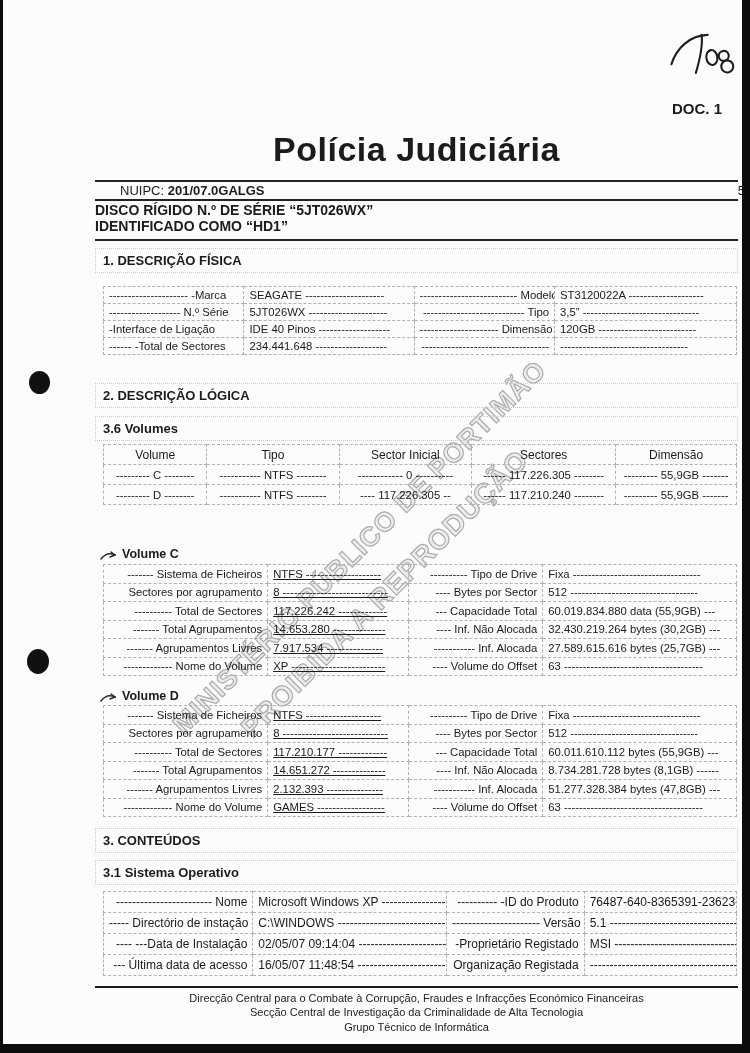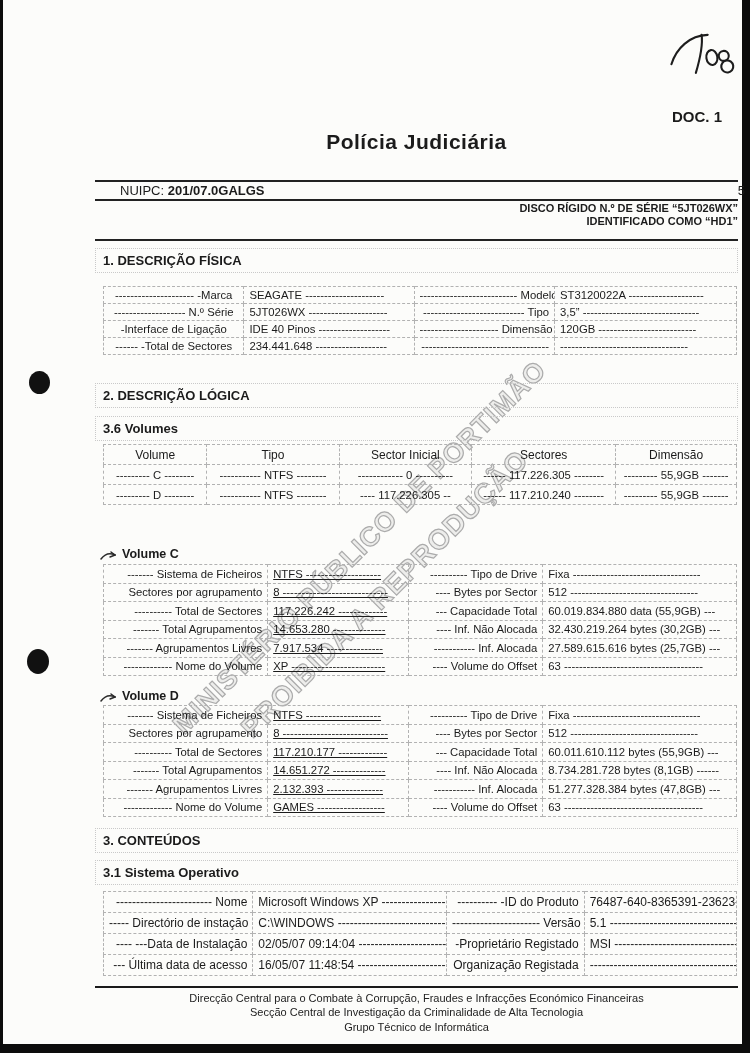--- a/index.html
+++ b/index.html
@@ -7,37 +7,37 @@
         font-family:"Liberation Sans",sans-serif;color:#1b1b1b;overflow:hidden;}
   
   .edge-left{position:absolute;left:0;top:0;width:3px;height:100%;background:#0c0c0c;}
   .edge-right{position:absolute;left:742px;top:0;width:8px;height:100%;background:#0c0c0c;}
   .edge-bottom{position:absolute;left:0;top:1044px;width:100%;height:9px;background:#0c0c0c;}
   .hole{position:absolute;background:#111;border-radius:50%;}
   .hole-top{left:29px;top:371px;width:21px;height:23px;}
   .hole-bottom{left:27px;top:649px;width:22px;height:25px;}
   
   .abs{position:absolute;left:95px;width:643px;box-sizing:border-box;}
-  .doc-label{top:108px;text-align:right;padding-right:16px;font-weight:bold;font-size:15px;}
+  .doc-label{top:100px;text-align:right;padding-right:16px;font-weight:bold;font-size:15px;}
   .hand{position:absolute;left:665px;top:22px;}
-  .page-title{top:130px;text-align:center;font-weight:bold;font-size:21px;letter-spacing:.5px;}
+  .page-title{top:130px;text-align:center;font-weight:bold;font-size:34px;letter-spacing:.5px;}
   .rule{position:absolute;left:95px;width:643px;height:2px;background:#222;}
   .r1{top:180px;}.r2{top:199px;height:1.6px;}.r3{top:239px;}
   .nuipc-row{top:183px;display:flex;justify-content:space-between;font-size:13px;padding:0 10px 0 8px;margin-left:17px;}
   .nuipc-row b{font-weight:bold;}
-  .subtitle{top:202px;text-align:right;font-weight:bold;font-size:11px;line-height:1.15;}
+  .subtitle{top:202px;text-align:left;font-weight:bold;font-size:14px;line-height:1.15;}
   
   .sec{position:absolute;left:95px;width:643px;box-sizing:border-box;border:1px dotted #c9c9c9;
        font-weight:bold;font-size:13px;padding:4px 7px;background:transparent;}
   
   .tblwrap{position:absolute;left:103px;width:634px;}
   table{border-collapse:collapse;table-layout:fixed;width:100%;font-size:11.3px;color:#1b1b1b;}
   td,th{border:1px dashed #b2b2b2;padding:1px 5px;white-space:nowrap;overflow:hidden;font-weight:normal;}
   .fis td{height:14px;}
-  .fis td:nth-child(1){width:22%;text-align:center;}
+  .fis td:nth-child(1){width:22%;text-align:left;}
   .fis td:nth-child(2){width:27%;}
   .fis td:nth-child(3){width:22%;text-align:right;}
   .fis td:nth-child(4){width:29%;}
   .vls th{height:17px;font-size:12px;text-align:center;}
   .vls td{height:17px;text-align:center;}
   .vls th:nth-child(1),.vls td:nth-child(1){width:16%;}
   .vls th:nth-child(2),.vls td:nth-child(2){width:21%;}
   .vls th:nth-child(3),.vls td:nth-child(3){width:21%;}
   .vls th:nth-child(4),.vls td:nth-child(4){width:23%;}
   .vls th:nth-child(5),.vls td:nth-child(5){width:19%;}

